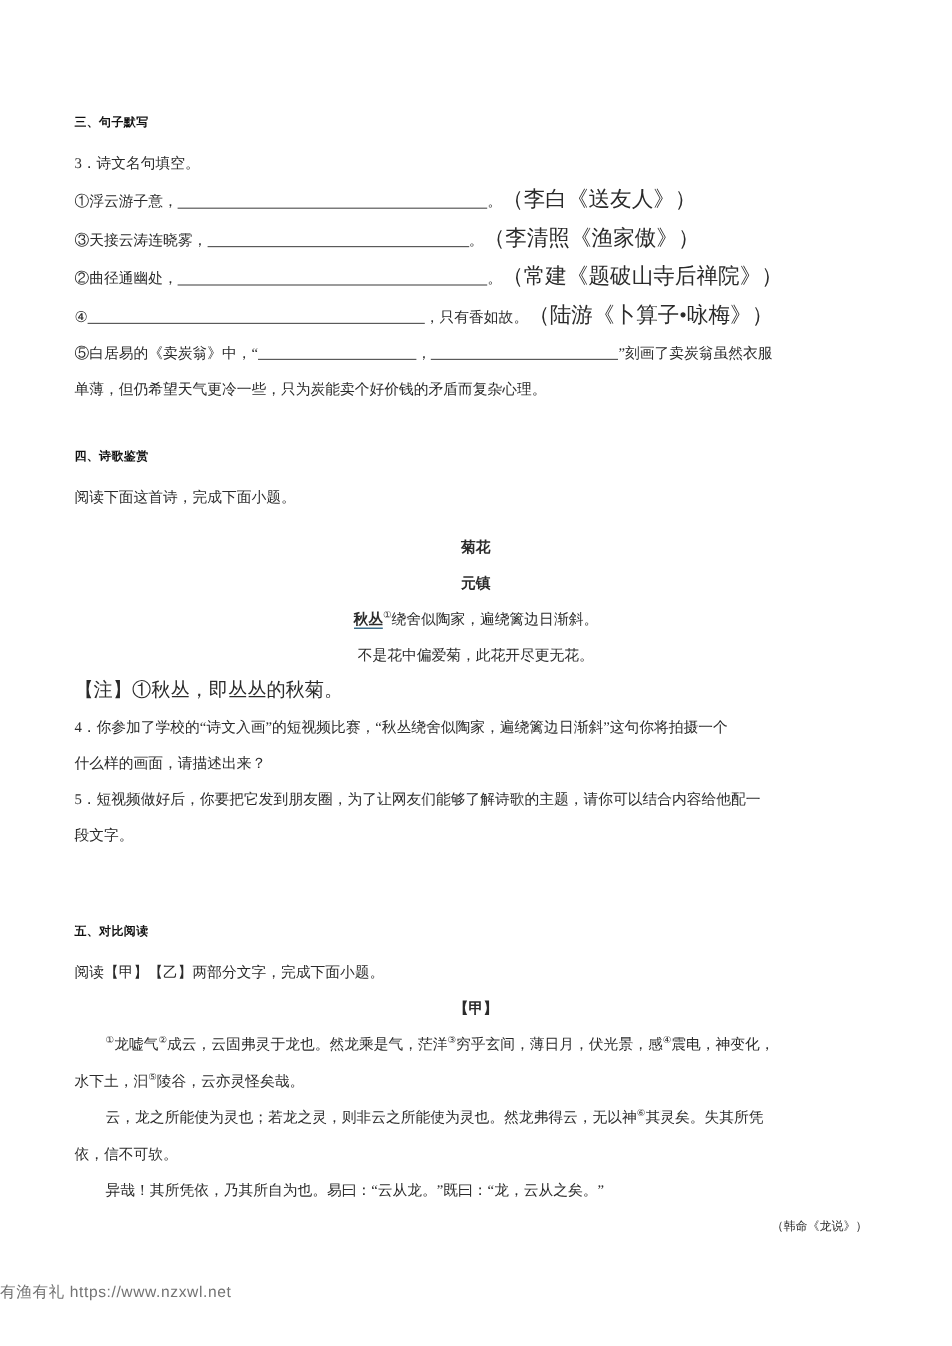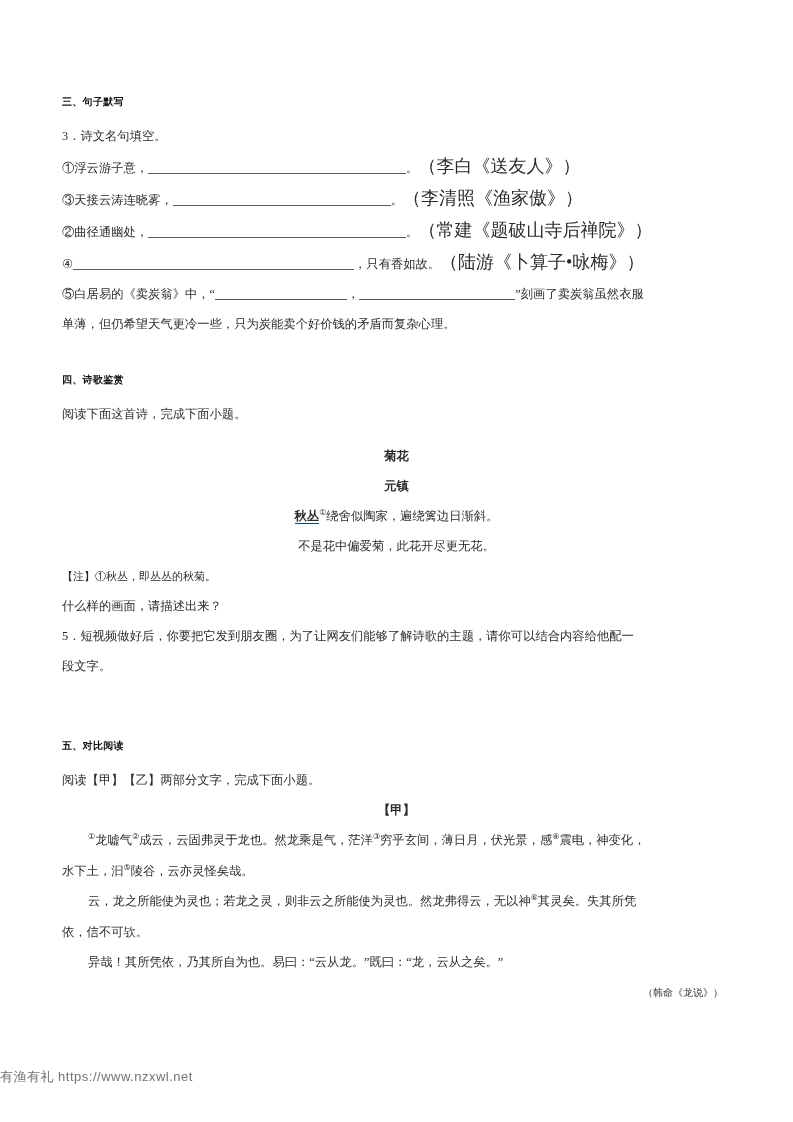--- a/index.html
+++ b/index.html
@@ -72,21 +72,21 @@
   .kw {
     font-weight: bold;
     border-bottom: 1px solid #0c4a6e;
   }
   sup {
     font-size: 8px;
     vertical-align: super;
     line-height: 0;
   }
   .note {
-    font-size: 11px;
+    font-size: 16px;
     line-height: 30px;
     margin: 0;
   }
   .spacer-lg { height: 58px; }
   .label-center {
     font-size: 12.3px;
     font-weight: bold;
     text-align: center;
     line-height: 30px;
     margin: 0;
@@ -140,20 +140,21 @@
   <h2 class="sec-head gap-top">四、诗歌鉴赏</h2>
   <p class="para">阅读下面这首诗，完成下面小题。</p>
 
   <p class="poem-title">菊花</p>
   <p class="poem-author">元镇</p>
   <p class="poem-line"><span class="kw">秋丛</span><sup>①</sup><span>绕舍似陶家，遍绕篱边日渐斜。</span></p>
   <p class="poem-line">不是花中偏爱菊，此花开尽更无花。</p>
 
   <p class="note">【注】①秋丛，即丛丛的秋菊。</p>
 
+  <p class="para"><span>4．</span><span>你参加了学校的“诗文入画”的短视频比赛，“秋丛绕舍似陶家，遍绕篱边日渐斜”这句你将拍摄一个</span></p>
   <p class="para">什么样的画面，请描述出来？</p>
 
   <p class="para"><span>5．</span><span>短视频做好后，你要把它发到朋友圈，为了让网友们能够了解诗歌的主题，请你可以结合内容给他配一</span></p>
   <p class="para">段文字。</p>
 
   <div class="spacer-lg"></div>
 
   <h2 class="sec-head">五、对比阅读</h2>
   <p class="para">阅读【甲】【乙】两部分文字，完成下面小题。</p>
 

